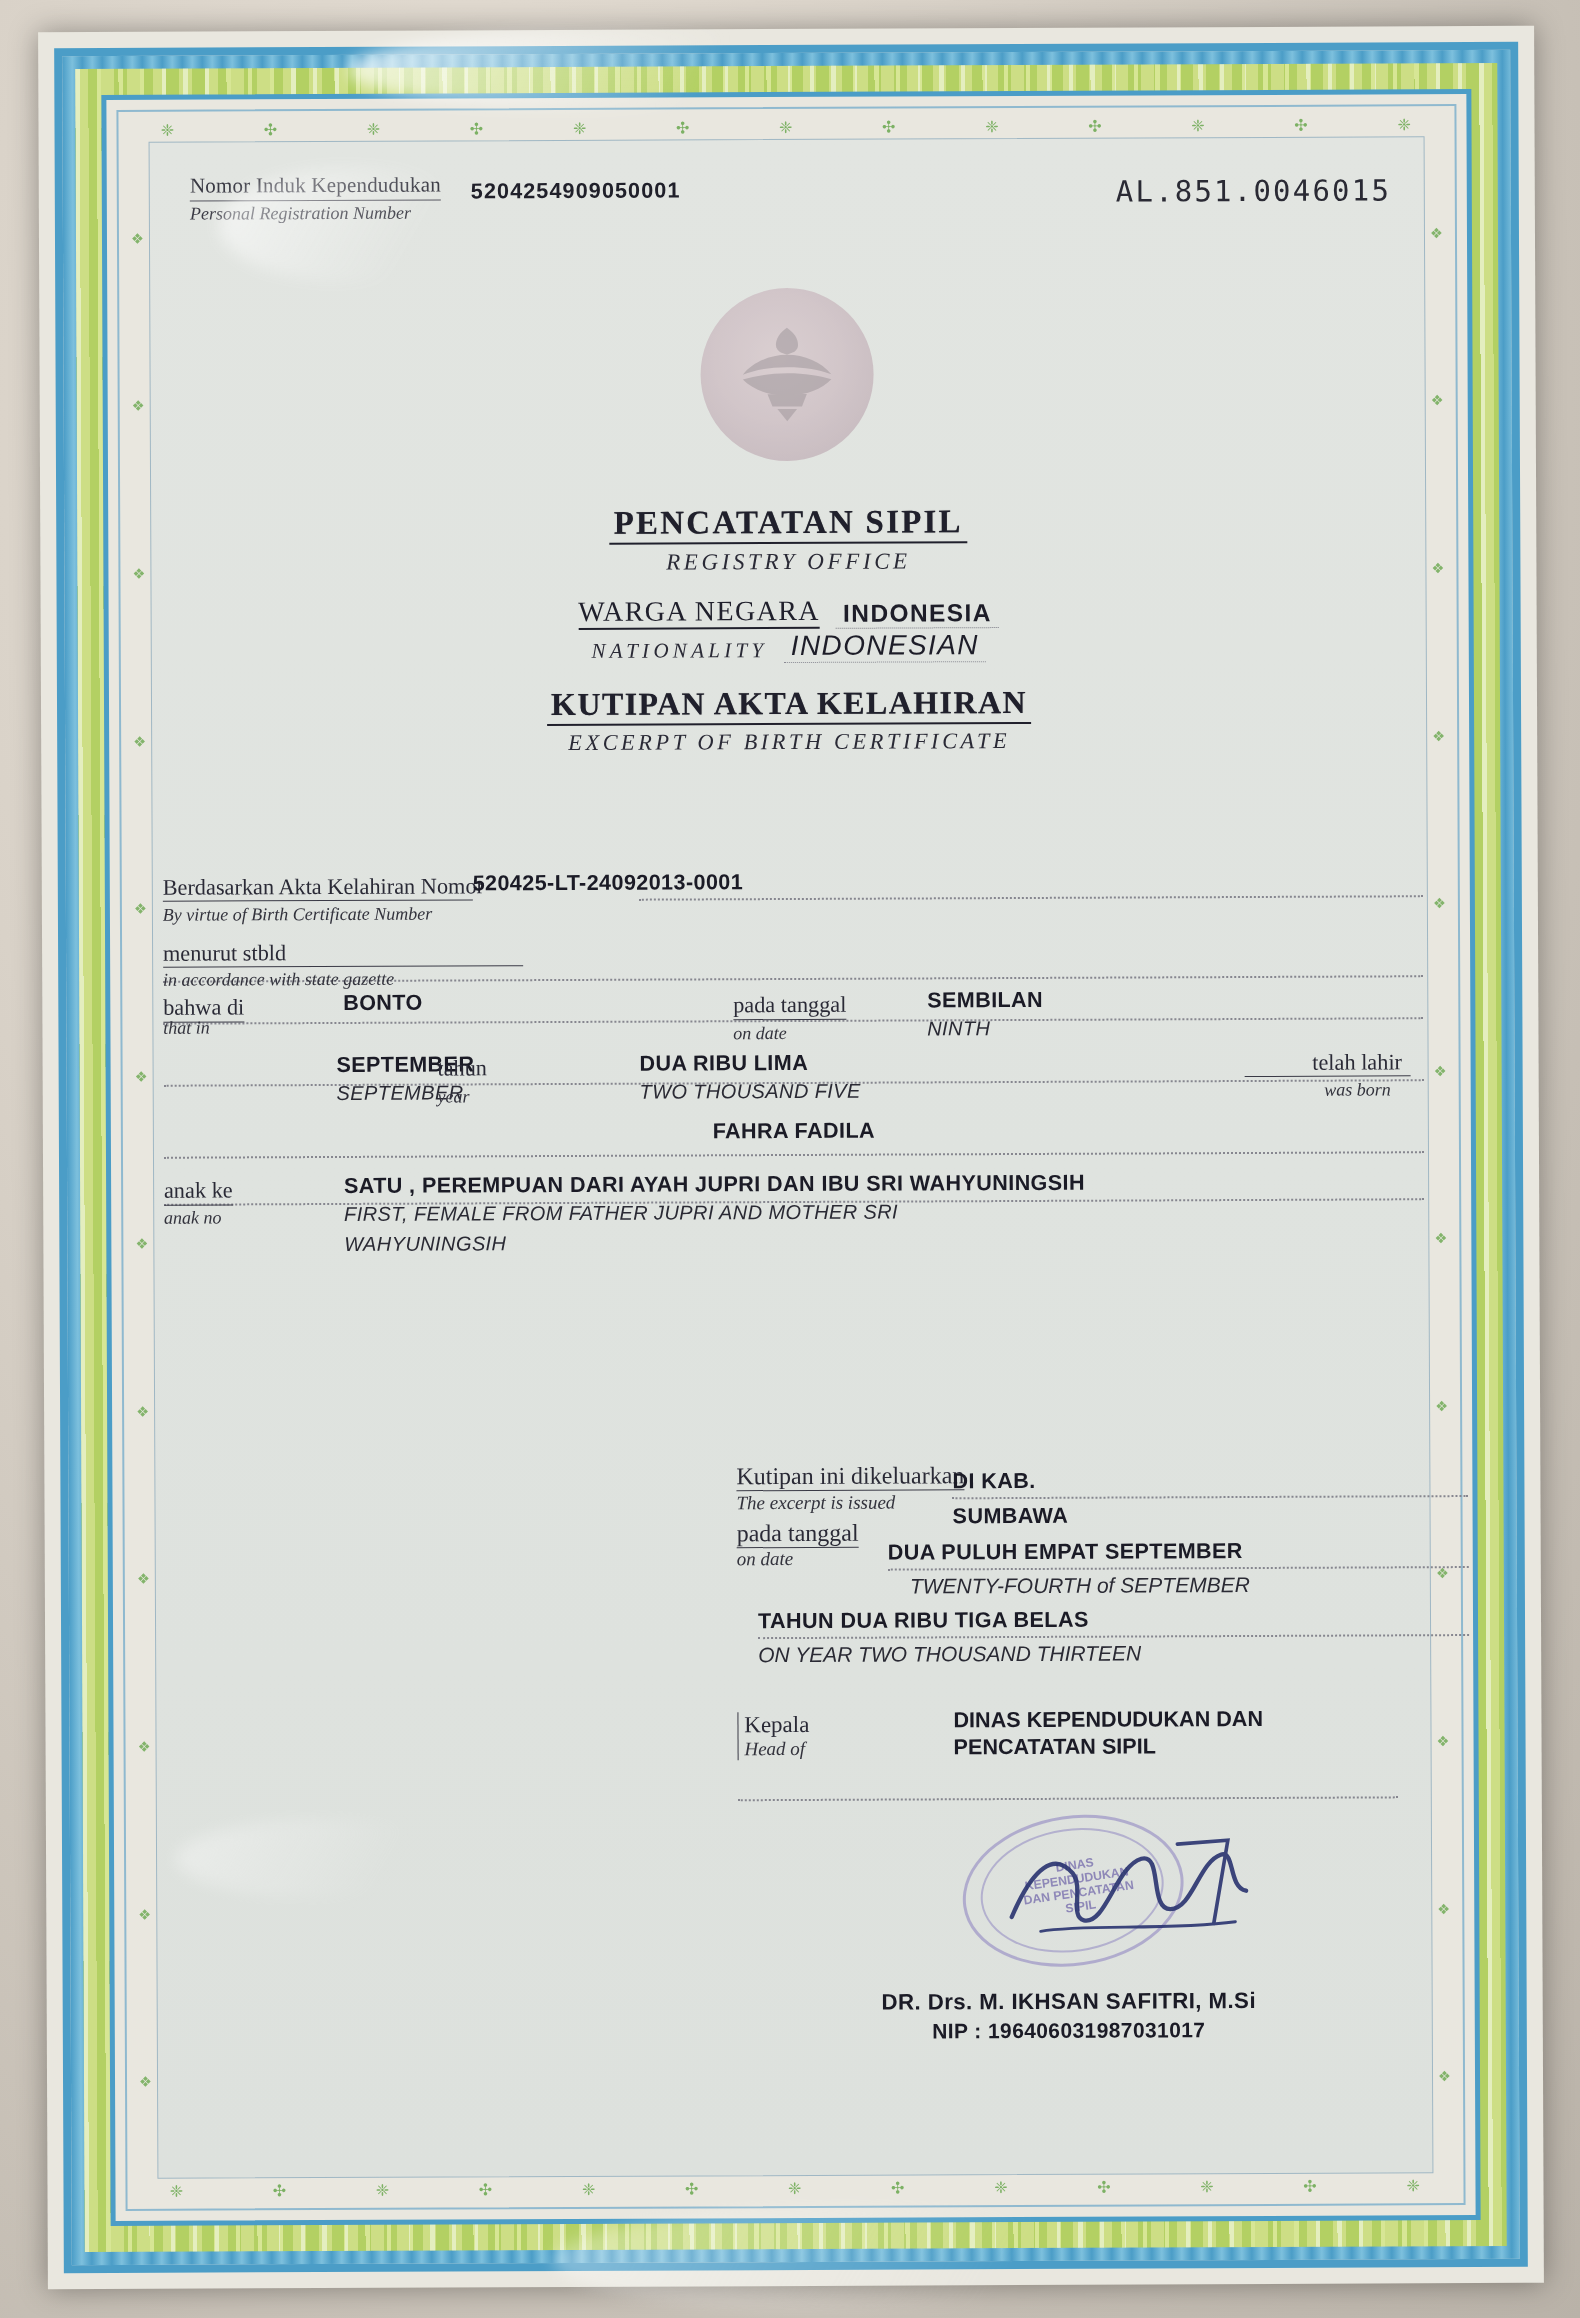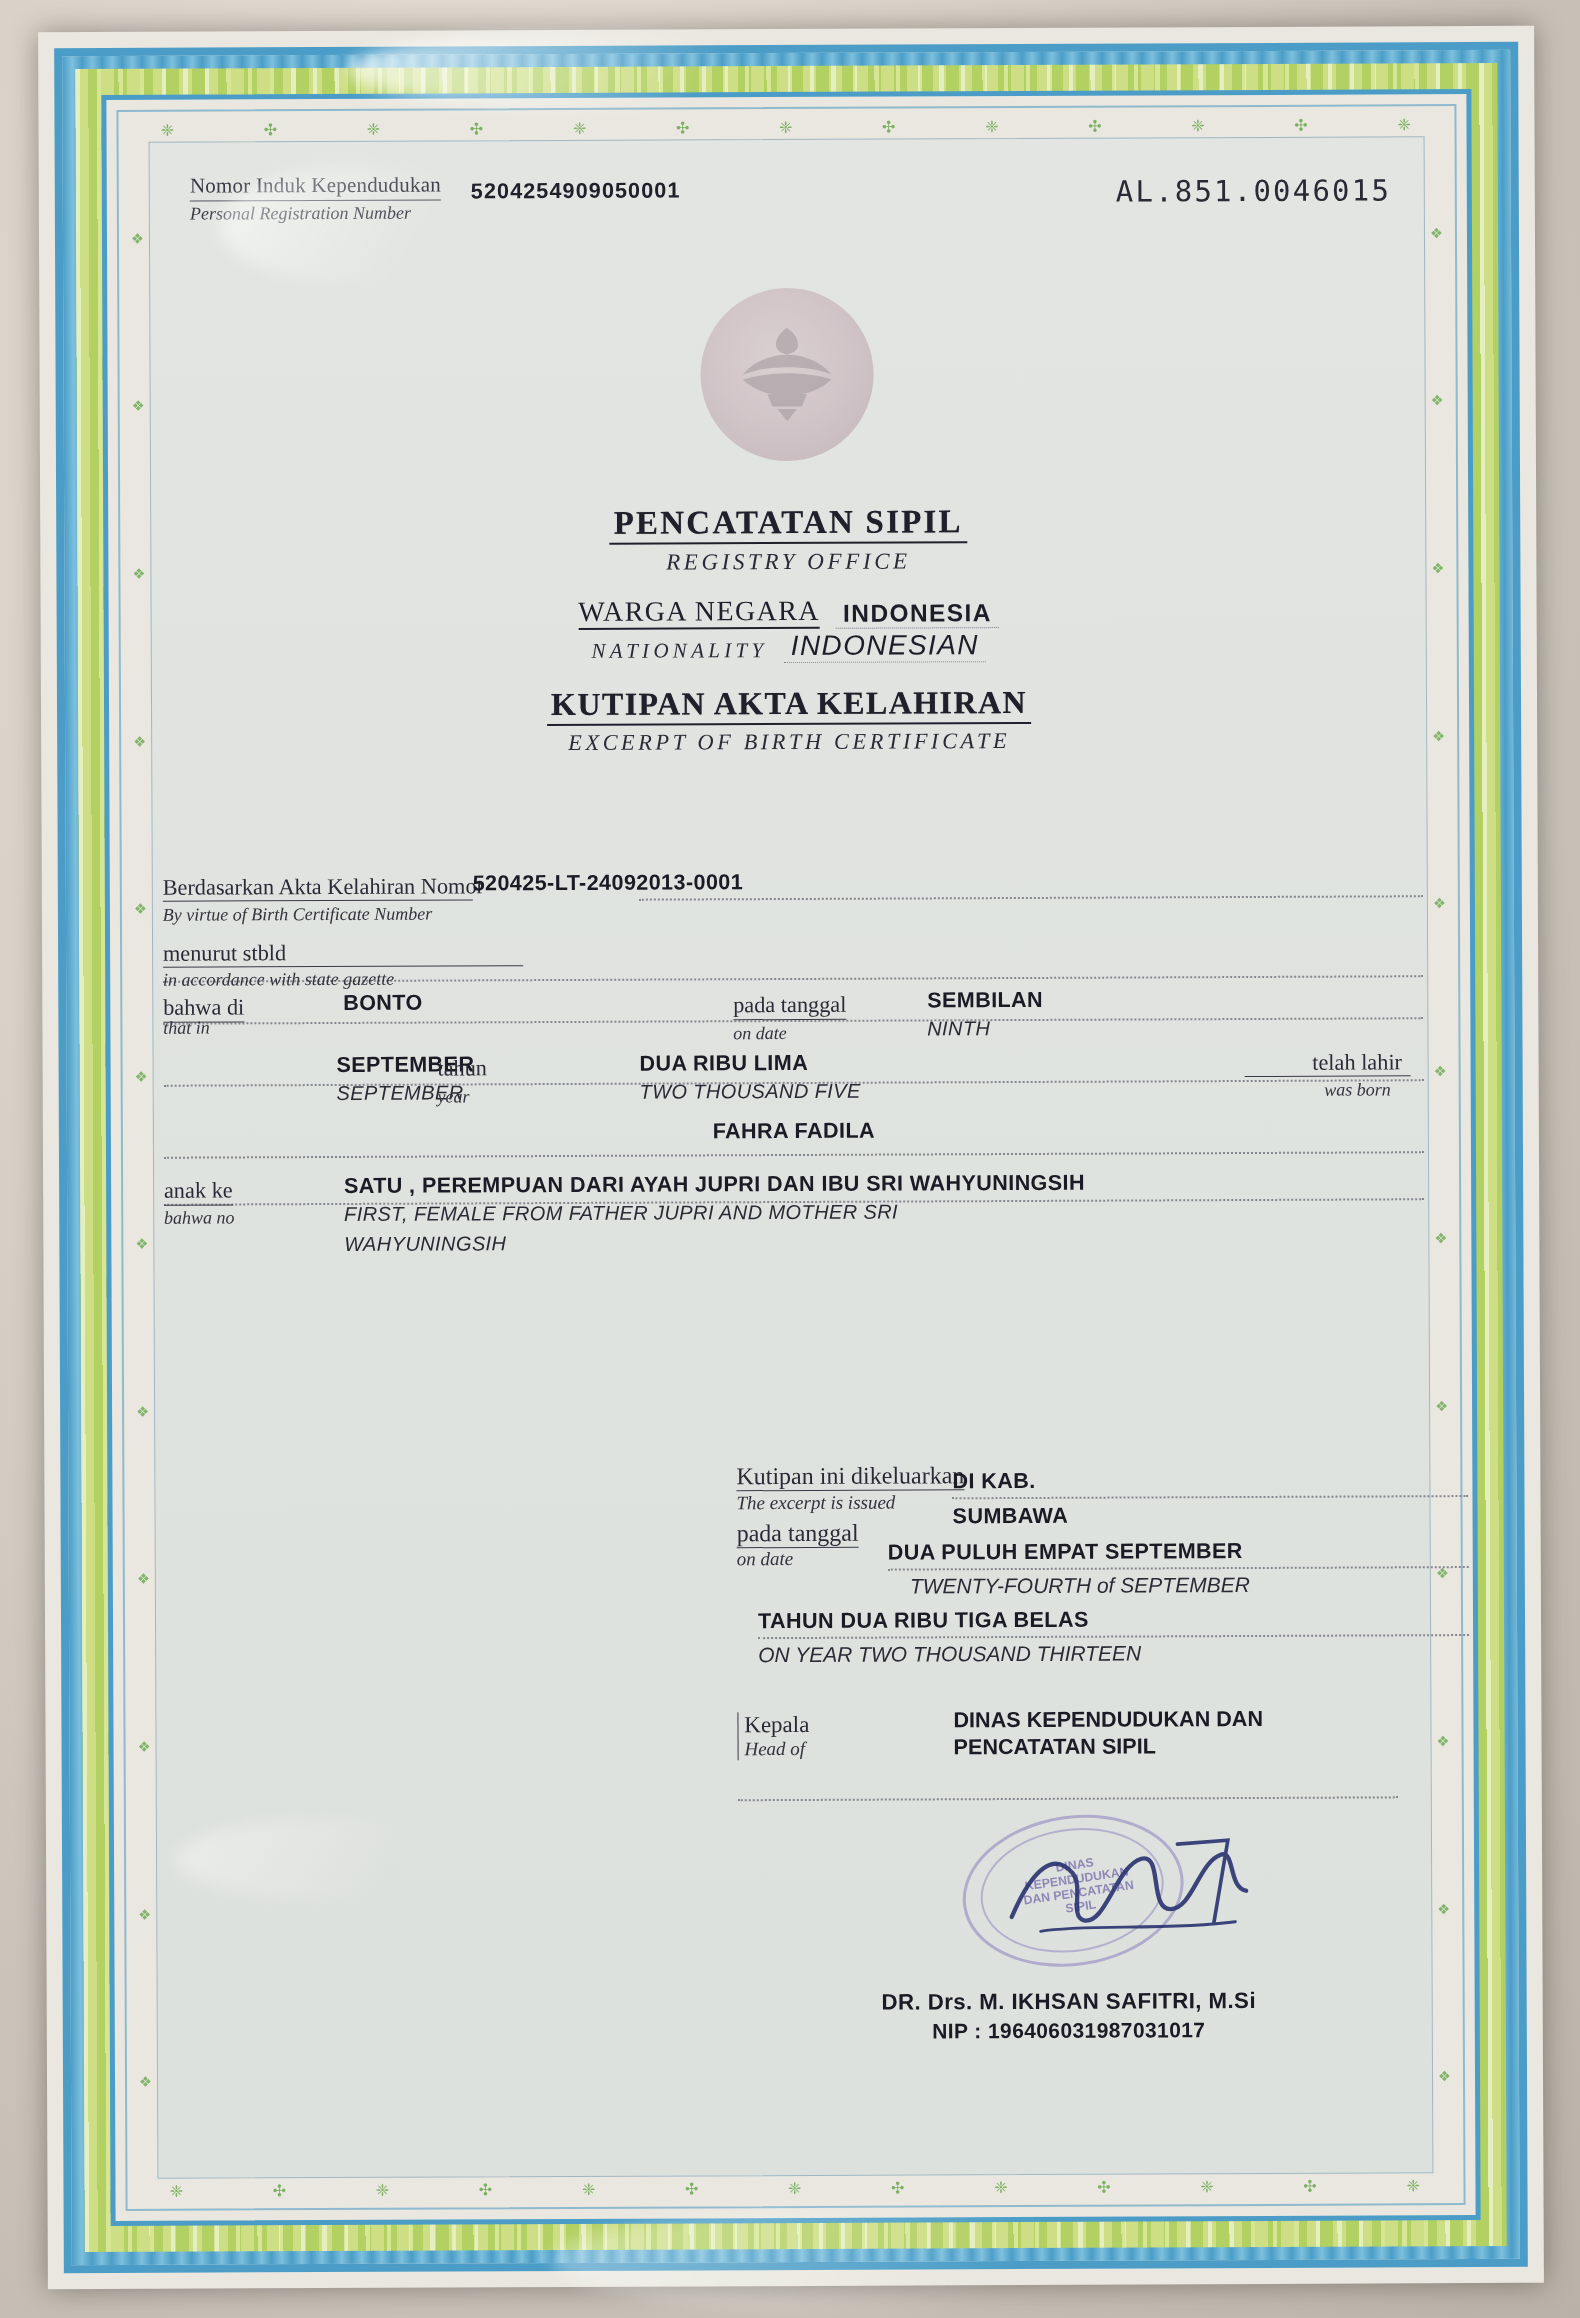--- a/index.html
+++ b/index.html
@@ -670,21 +670,21 @@
         </div>
 
         <div class="r5">
           <div class="dots"></div>
           <div class="v val">FAHRA FADILA</div>
         </div>
 
         <div class="r6">
           <div class="dots"></div>
           <div class="a lbl-id ul">anak ke</div>
-          <div class="b lbl-en">bahwa no</div>
+          <div class="b lbl-en">anak no</div>
           <div class="v val">SATU , PEREMPUAN DARI AYAH JUPRI DAN IBU SRI WAHYUNINGSIH</div>
           <div class="ve val-en">FIRST, FEMALE FROM FATHER JUPRI AND MOTHER SRI</div>
           <div class="ve2 val-en">WAHYUNINGSIH</div>
         </div>
       </div>
 
       <div class="issue">
         <div class="kut">Kutipan ini dikeluarkan</div>
         <div class="kut-en">The excerpt is issued</div>
         <div class="pada">pada tanggal</div>

